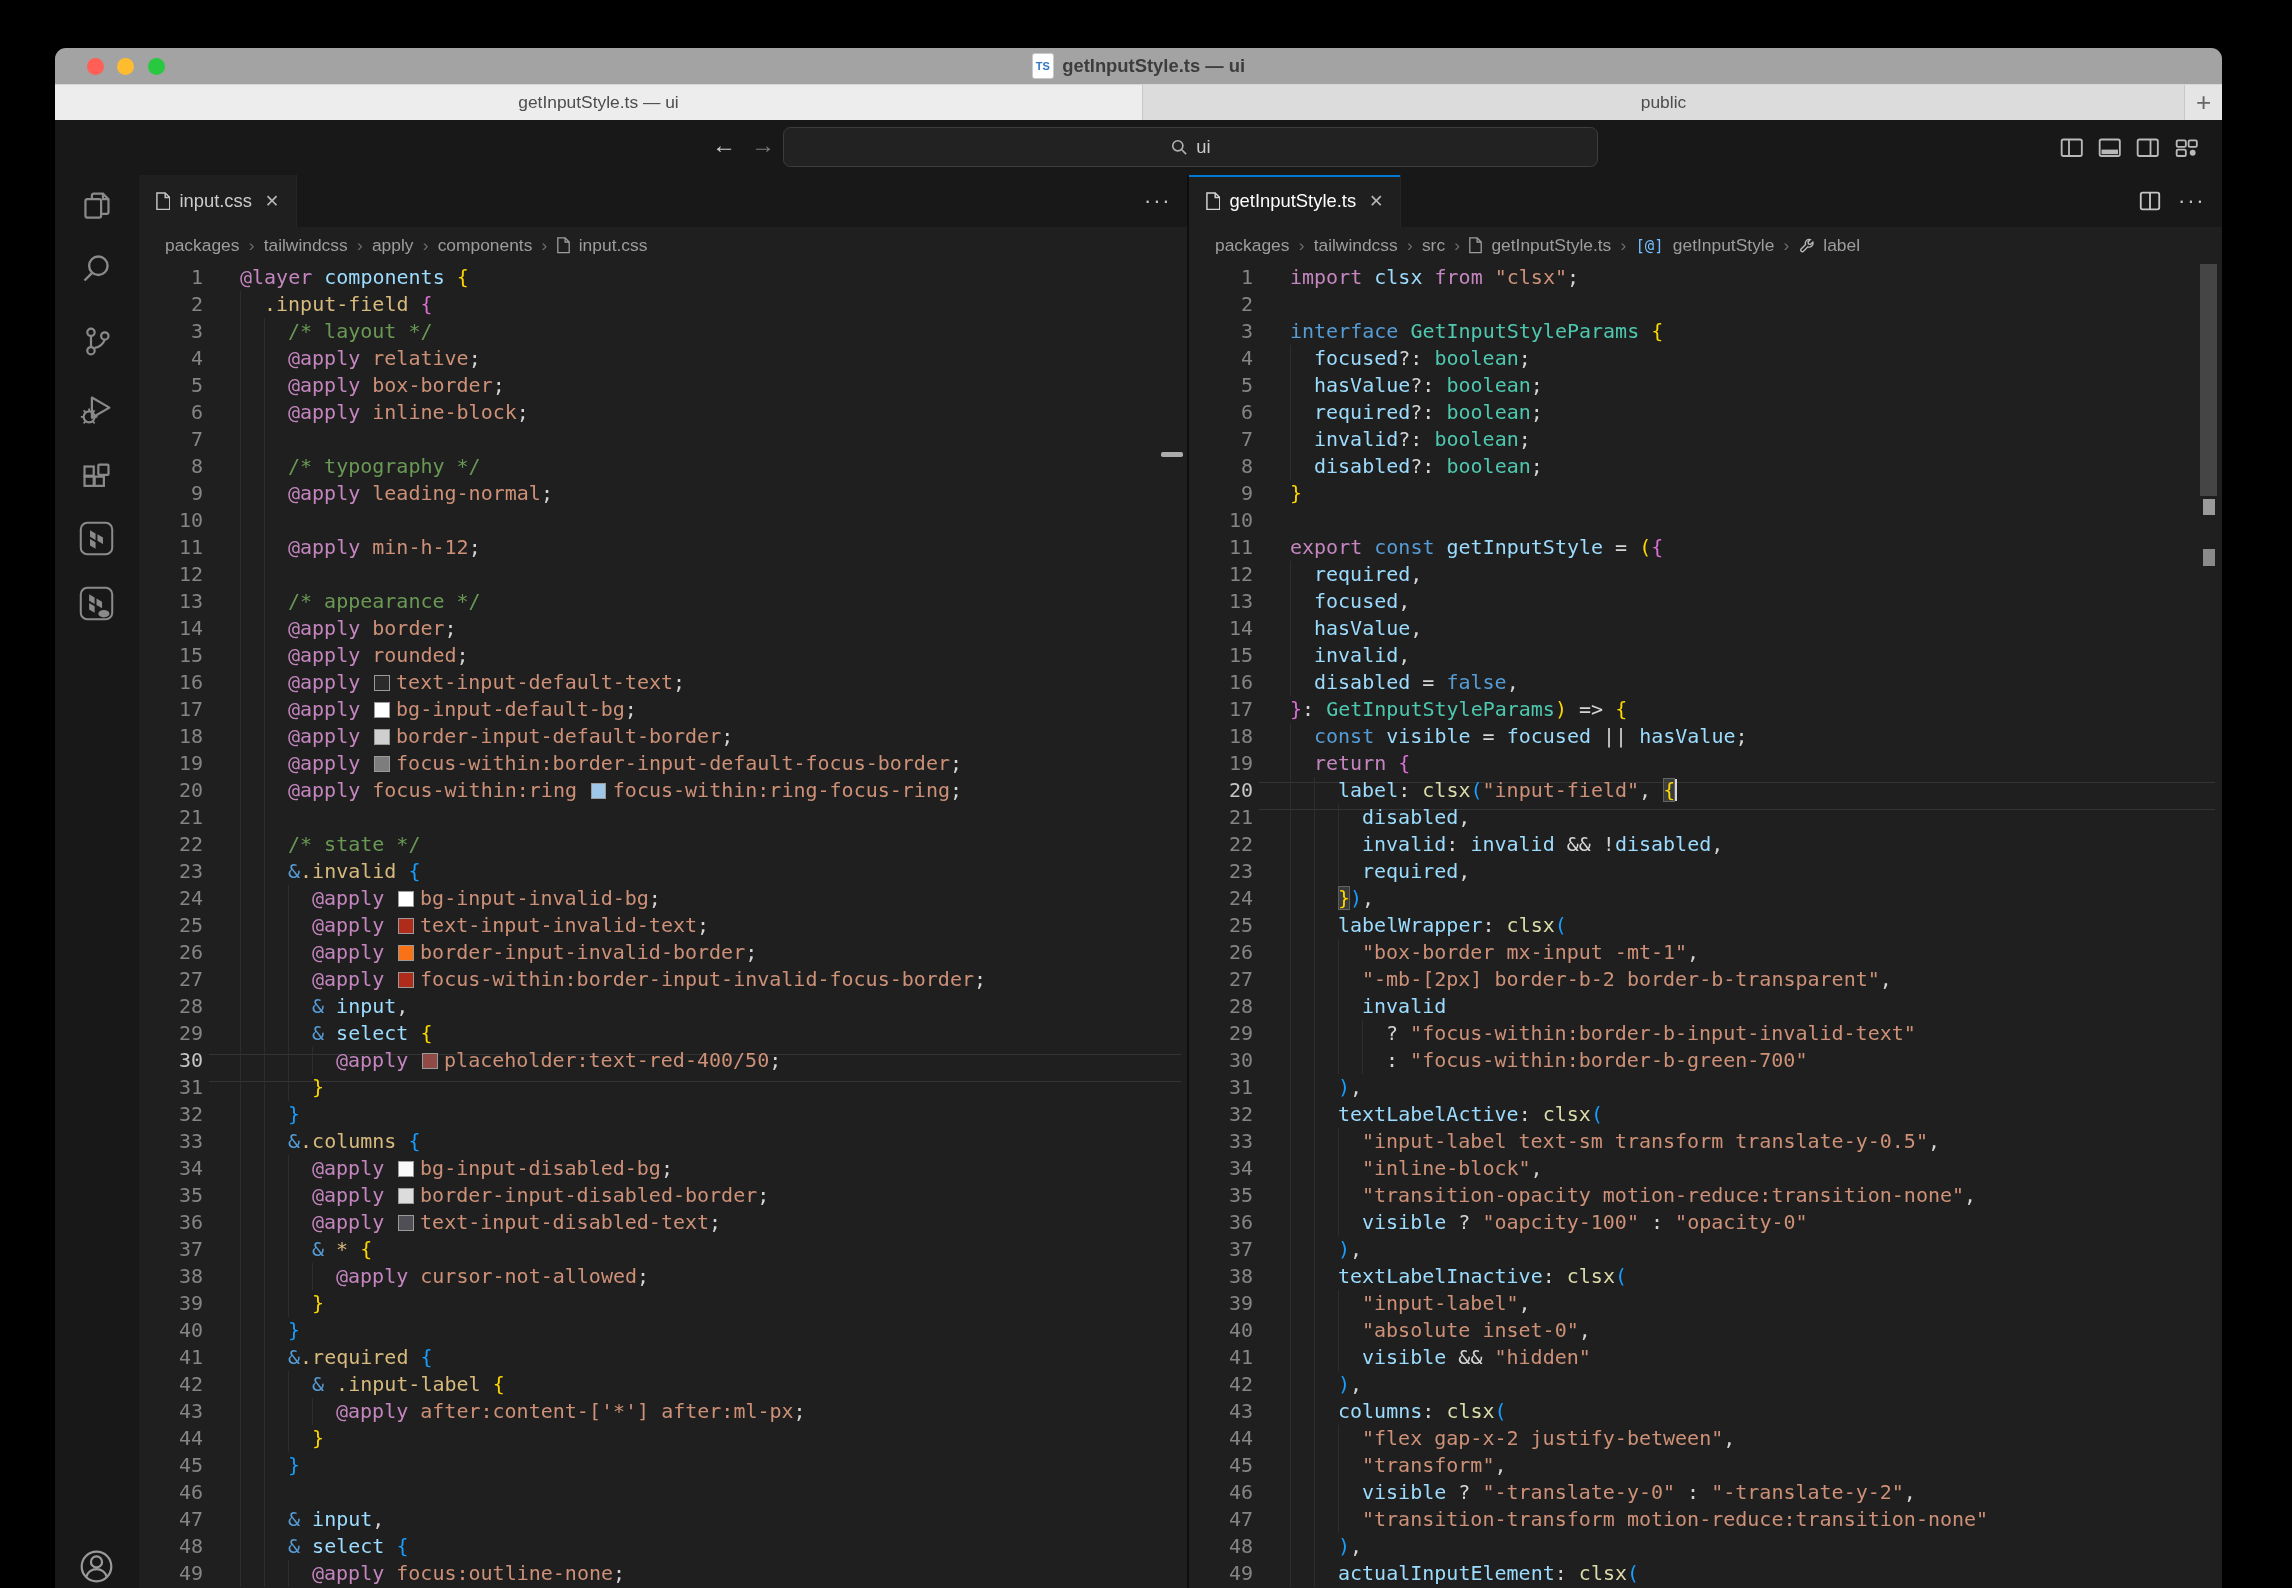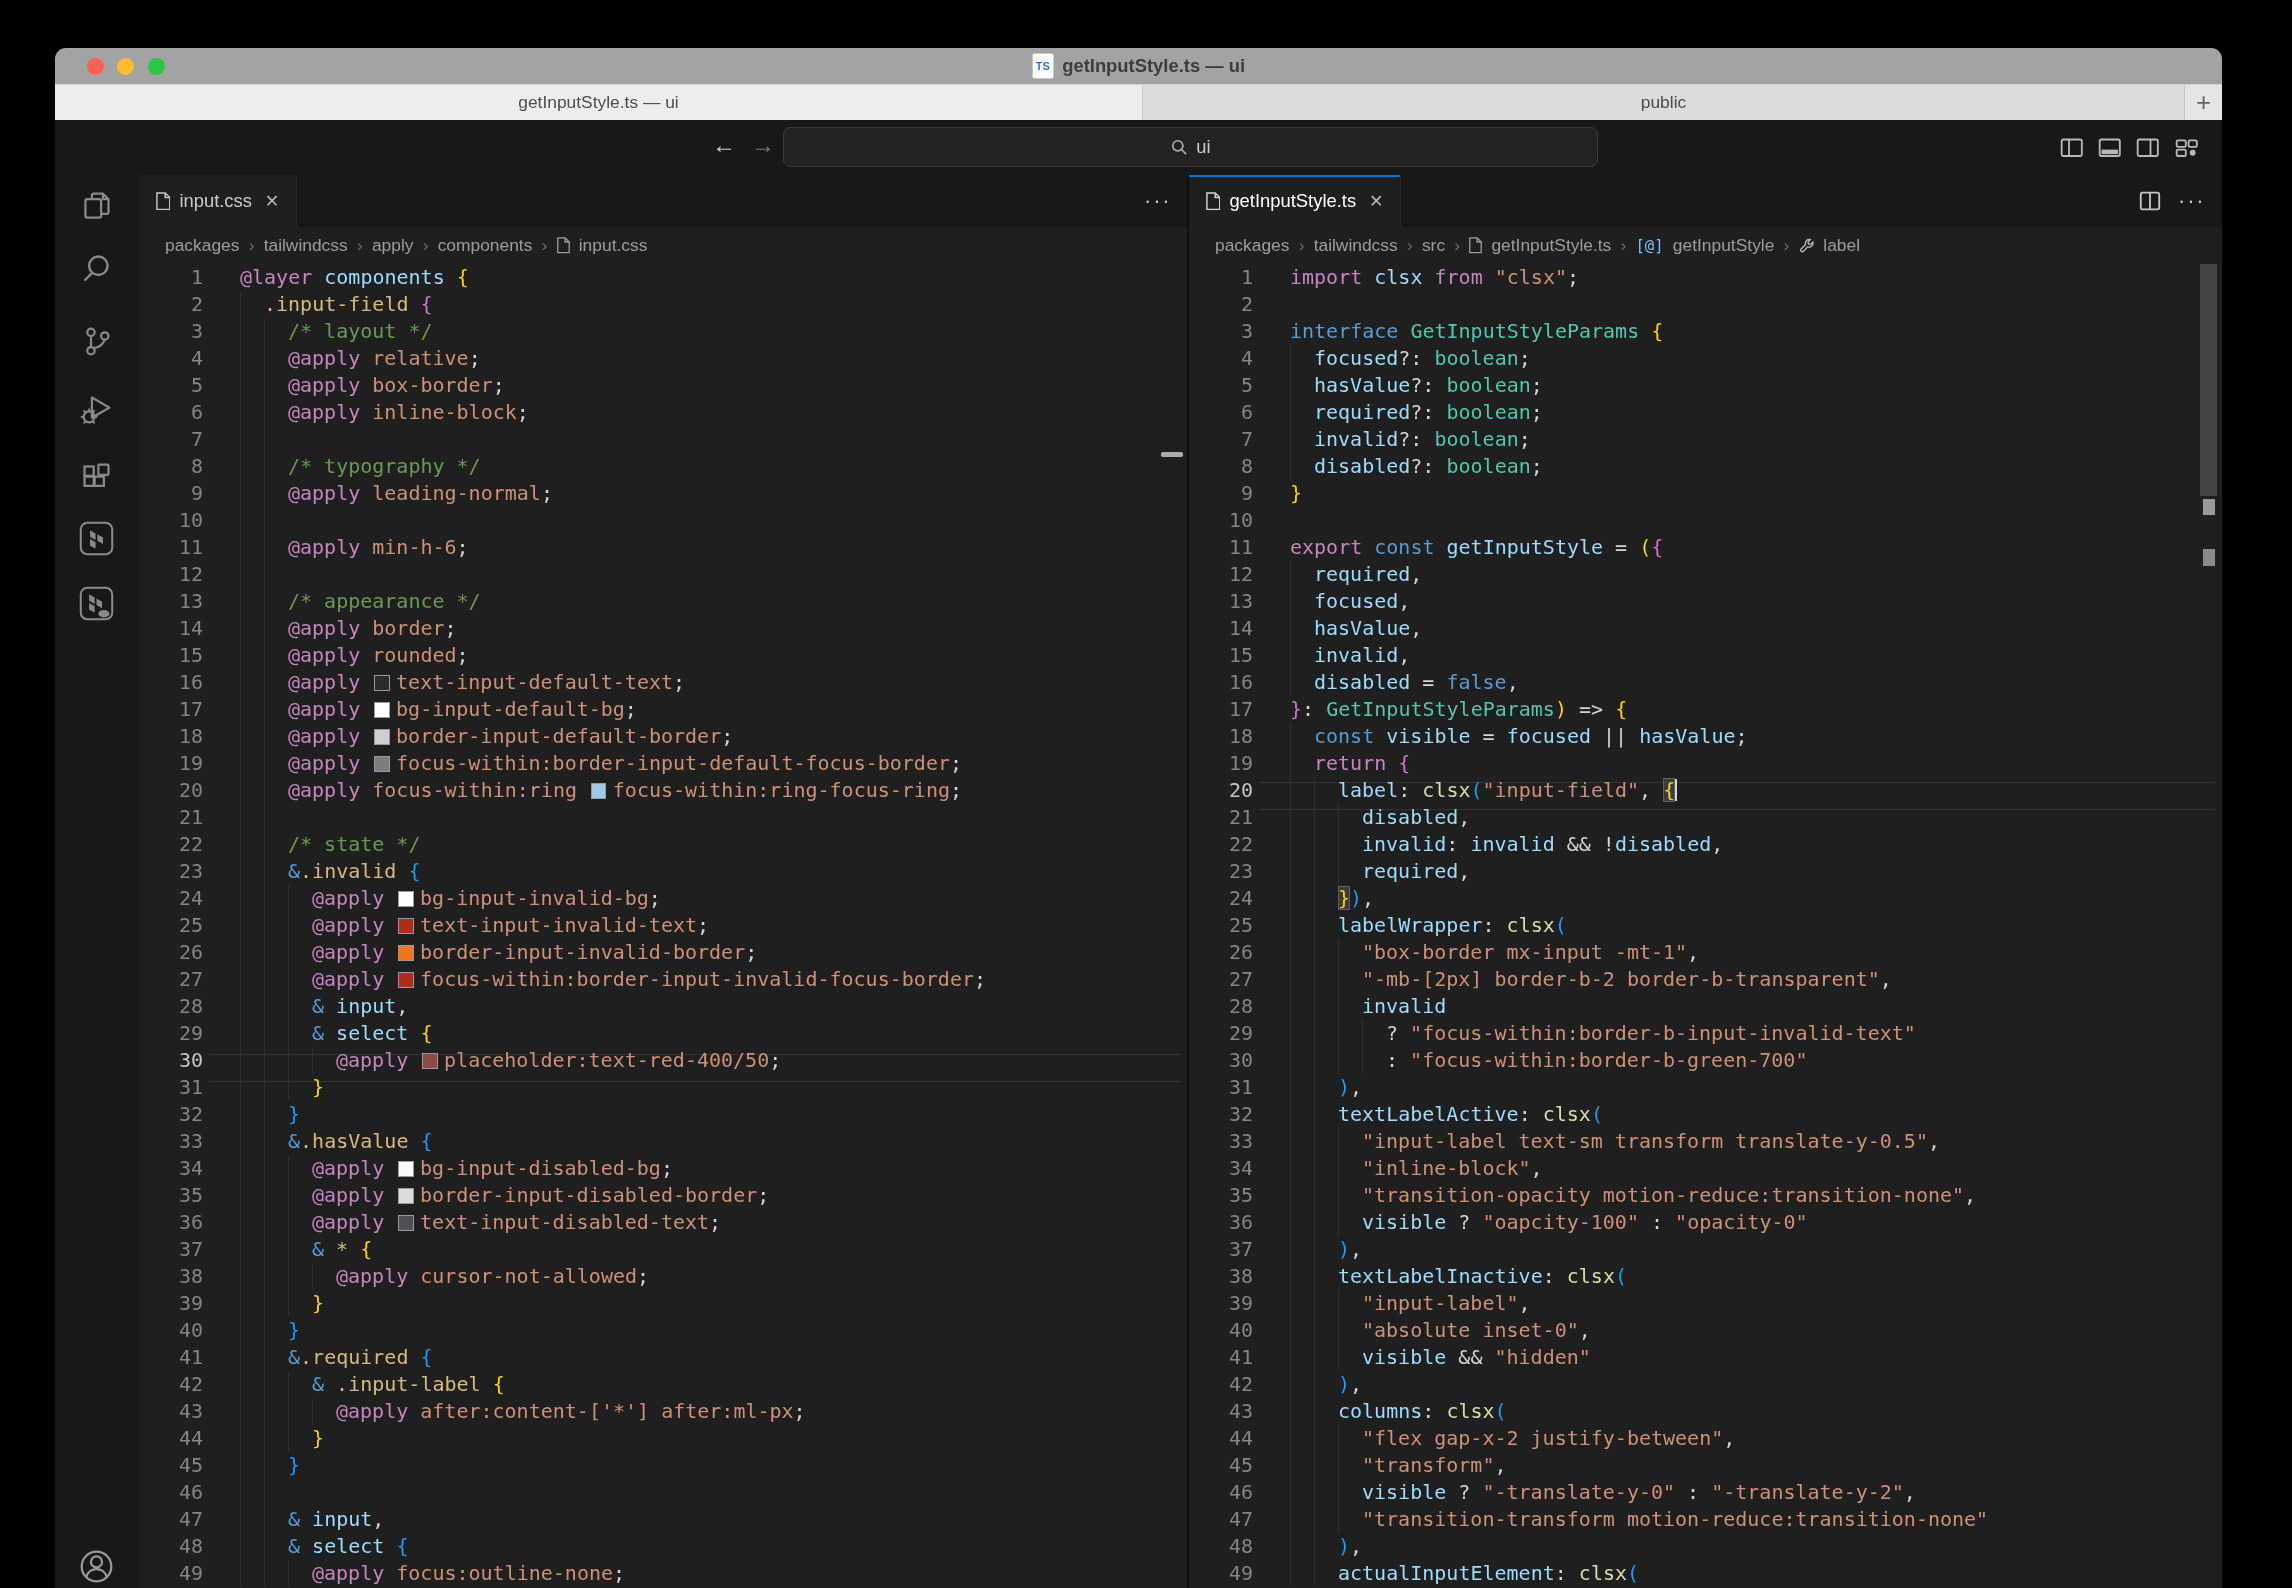--- a/index.html
+++ b/index.html
@@ -256,21 +256,21 @@
           <div class="code-row"><span class="gut">1</span><span class="ct"><span class="kw">@layer</span><span class="var"> components</span><span class="w"> </span><span class="b1">{</span></span></div>
           <div class="code-row"><span class="gut">2</span><span class="ct"><span class="ind">  </span><span class="sel">.input-field</span><span class="w"> </span><span class="b2">{</span></span></div>
           <div class="code-row"><span class="gut">3</span><span class="ct"><span class="ind">  </span><span class="ind">  </span><span class="com">/* layout */</span></span></div>
           <div class="code-row"><span class="gut">4</span><span class="ct"><span class="ind">  </span><span class="ind">  </span><span class="kw">@apply</span><span class="val"> relative</span><span class="w">;</span></span></div>
           <div class="code-row"><span class="gut">5</span><span class="ct"><span class="ind">  </span><span class="ind">  </span><span class="kw">@apply</span><span class="val"> box-border</span><span class="w">;</span></span></div>
           <div class="code-row"><span class="gut">6</span><span class="ct"><span class="ind">  </span><span class="ind">  </span><span class="kw">@apply</span><span class="val"> inline-block</span><span class="w">;</span></span></div>
           <div class="code-row"><span class="gut">7</span><span class="ct"><span class="ind">  </span><span class="ind">  </span></span></div>
           <div class="code-row"><span class="gut">8</span><span class="ct"><span class="ind">  </span><span class="ind">  </span><span class="com">/* typography */</span></span></div>
           <div class="code-row"><span class="gut">9</span><span class="ct"><span class="ind">  </span><span class="ind">  </span><span class="kw">@apply</span><span class="val"> leading-normal</span><span class="w">;</span></span></div>
           <div class="code-row"><span class="gut">10</span><span class="ct"><span class="ind">  </span><span class="ind">  </span></span></div>
-          <div class="code-row"><span class="gut">11</span><span class="ct"><span class="ind">  </span><span class="ind">  </span><span class="kw">@apply</span><span class="val"> min-h-6</span><span class="w">;</span></span></div>
+          <div class="code-row"><span class="gut">11</span><span class="ct"><span class="ind">  </span><span class="ind">  </span><span class="kw">@apply</span><span class="val"> min-h-12</span><span class="w">;</span></span></div>
           <div class="code-row"><span class="gut">12</span><span class="ct"><span class="ind">  </span><span class="ind">  </span></span></div>
           <div class="code-row"><span class="gut">13</span><span class="ct"><span class="ind">  </span><span class="ind">  </span><span class="com">/* appearance */</span></span></div>
           <div class="code-row"><span class="gut">14</span><span class="ct"><span class="ind">  </span><span class="ind">  </span><span class="kw">@apply</span><span class="val"> border</span><span class="w">;</span></span></div>
           <div class="code-row"><span class="gut">15</span><span class="ct"><span class="ind">  </span><span class="ind">  </span><span class="kw">@apply</span><span class="val"> rounded</span><span class="w">;</span></span></div>
           <div class="code-row"><span class="gut">16</span><span class="ct"><span class="ind">  </span><span class="ind">  </span><span class="kw">@apply</span><span class="w"> </span><span class="sw" style="background: rgb(43, 43, 43);"></span><span class="val">text-input-default-text</span><span class="w">;</span></span></div>
           <div class="code-row"><span class="gut">17</span><span class="ct"><span class="ind">  </span><span class="ind">  </span><span class="kw">@apply</span><span class="w"> </span><span class="sw" style="background: rgb(255, 255, 255);"></span><span class="val">bg-input-default-bg</span><span class="w">;</span></span></div>
           <div class="code-row"><span class="gut">18</span><span class="ct"><span class="ind">  </span><span class="ind">  </span><span class="kw">@apply</span><span class="w"> </span><span class="sw" style="background: rgb(207, 207, 207);"></span><span class="val">border-input-default-border</span><span class="w">;</span></span></div>
           <div class="code-row"><span class="gut">19</span><span class="ct"><span class="ind">  </span><span class="ind">  </span><span class="kw">@apply</span><span class="w"> </span><span class="sw" style="background: rgb(125, 125, 125);"></span><span class="val">focus-within:border-input-default-focus-border</span><span class="w">;</span></span></div>
           <div class="code-row"><span class="gut">20</span><span class="ct"><span class="ind">  </span><span class="ind">  </span><span class="kw">@apply</span><span class="val"> focus-within:ring </span><span class="sw" style="background: rgb(158, 199, 232);"></span><span class="val">focus-within:ring-focus-ring</span><span class="w">;</span></span></div>
           <div class="code-row"><span class="gut">21</span><span class="ct"><span class="ind">  </span><span class="ind">  </span></span></div>
@@ -278,21 +278,21 @@
           <div class="code-row"><span class="gut">23</span><span class="ct"><span class="ind">  </span><span class="ind">  </span><span class="kw2">&amp;</span><span class="sel">.invalid</span><span class="w"> </span><span class="b3">{</span></span></div>
           <div class="code-row"><span class="gut">24</span><span class="ct"><span class="ind">  </span><span class="ind">  </span><span class="ind">  </span><span class="kw">@apply</span><span class="w"> </span><span class="sw" style="background: rgb(255, 255, 255);"></span><span class="val">bg-input-invalid-bg</span><span class="w">;</span></span></div>
           <div class="code-row"><span class="gut">25</span><span class="ct"><span class="ind">  </span><span class="ind">  </span><span class="ind">  </span><span class="kw">@apply</span><span class="w"> </span><span class="sw" style="background: rgb(176, 44, 26);"></span><span class="val">text-input-invalid-text</span><span class="w">;</span></span></div>
           <div class="code-row"><span class="gut">26</span><span class="ct"><span class="ind">  </span><span class="ind">  </span><span class="ind">  </span><span class="kw">@apply</span><span class="w"> </span><span class="sw" style="background: rgb(249, 115, 22);"></span><span class="val">border-input-invalid-border</span><span class="w">;</span></span></div>
           <div class="code-row"><span class="gut">27</span><span class="ct"><span class="ind">  </span><span class="ind">  </span><span class="ind">  </span><span class="kw">@apply</span><span class="w"> </span><span class="sw" style="background: rgb(176, 44, 26);"></span><span class="val">focus-within:border-input-invalid-focus-border</span><span class="w">;</span></span></div>
           <div class="code-row"><span class="gut">28</span><span class="ct"><span class="ind">  </span><span class="ind">  </span><span class="ind">  </span><span class="kw2">&amp;</span><span class="var"> input</span><span class="w">,</span></span></div>
           <div class="code-row"><span class="gut">29</span><span class="ct"><span class="ind">  </span><span class="ind">  </span><span class="ind">  </span><span class="kw2">&amp;</span><span class="var"> select</span><span class="w"> </span><span class="b1">{</span></span></div>
           <div class="code-row"><span class="gut activeno">30</span><span class="ct"><span class="ind">  </span><span class="ind">  </span><span class="ind">  </span><span class="ind">  </span><span class="kw">@apply</span><span class="w"> </span><span class="sw" style="background: rgb(143, 74, 70);"></span><span class="val">placeholder:text-red-400/50</span><span class="w">;</span></span></div>
           <div class="code-row"><span class="gut">31</span><span class="ct"><span class="ind">  </span><span class="ind">  </span><span class="ind">  </span><span class="b1">}</span></span></div>
           <div class="code-row"><span class="gut">32</span><span class="ct"><span class="ind">  </span><span class="ind">  </span><span class="b3">}</span></span></div>
-          <div class="code-row"><span class="gut">33</span><span class="ct"><span class="ind">  </span><span class="ind">  </span><span class="kw2">&amp;</span><span class="sel">.hasValue</span><span class="w"> </span><span class="b3">{</span></span></div>
+          <div class="code-row"><span class="gut">33</span><span class="ct"><span class="ind">  </span><span class="ind">  </span><span class="kw2">&amp;</span><span class="sel">.columns</span><span class="w"> </span><span class="b3">{</span></span></div>
           <div class="code-row"><span class="gut">34</span><span class="ct"><span class="ind">  </span><span class="ind">  </span><span class="ind">  </span><span class="kw">@apply</span><span class="w"> </span><span class="sw" style="background: rgb(250, 250, 250);"></span><span class="val">bg-input-disabled-bg</span><span class="w">;</span></span></div>
           <div class="code-row"><span class="gut">35</span><span class="ct"><span class="ind">  </span><span class="ind">  </span><span class="ind">  </span><span class="kw">@apply</span><span class="w"> </span><span class="sw" style="background: rgb(220, 220, 220);"></span><span class="val">border-input-disabled-border</span><span class="w">;</span></span></div>
           <div class="code-row"><span class="gut">36</span><span class="ct"><span class="ind">  </span><span class="ind">  </span><span class="ind">  </span><span class="kw">@apply</span><span class="w"> </span><span class="sw" style="background: rgb(79, 79, 85);"></span><span class="val">text-input-disabled-text</span><span class="w">;</span></span></div>
           <div class="code-row"><span class="gut">37</span><span class="ct"><span class="ind">  </span><span class="ind">  </span><span class="ind">  </span><span class="kw2">&amp;</span><span class="sel"> *</span><span class="w"> </span><span class="b1">{</span></span></div>
           <div class="code-row"><span class="gut">38</span><span class="ct"><span class="ind">  </span><span class="ind">  </span><span class="ind">  </span><span class="ind">  </span><span class="kw">@apply</span><span class="val"> cursor-not-allowed</span><span class="w">;</span></span></div>
           <div class="code-row"><span class="gut">39</span><span class="ct"><span class="ind">  </span><span class="ind">  </span><span class="ind">  </span><span class="b1">}</span></span></div>
           <div class="code-row"><span class="gut">40</span><span class="ct"><span class="ind">  </span><span class="ind">  </span><span class="b3">}</span></span></div>
           <div class="code-row"><span class="gut">41</span><span class="ct"><span class="ind">  </span><span class="ind">  </span><span class="kw2">&amp;</span><span class="sel">.required</span><span class="w"> </span><span class="b3">{</span></span></div>
           <div class="code-row"><span class="gut">42</span><span class="ct"><span class="ind">  </span><span class="ind">  </span><span class="ind">  </span><span class="kw2">&amp;</span><span class="sel"> .input-label</span><span class="w"> </span><span class="b1">{</span></span></div>
           <div class="code-row"><span class="gut">43</span><span class="ct"><span class="ind">  </span><span class="ind">  </span><span class="ind">  </span><span class="ind">  </span><span class="kw">@apply</span><span class="val"> after:content-</span><span class="str">['*']</span><span class="val"> after:ml-px</span><span class="w">;</span></span></div>

